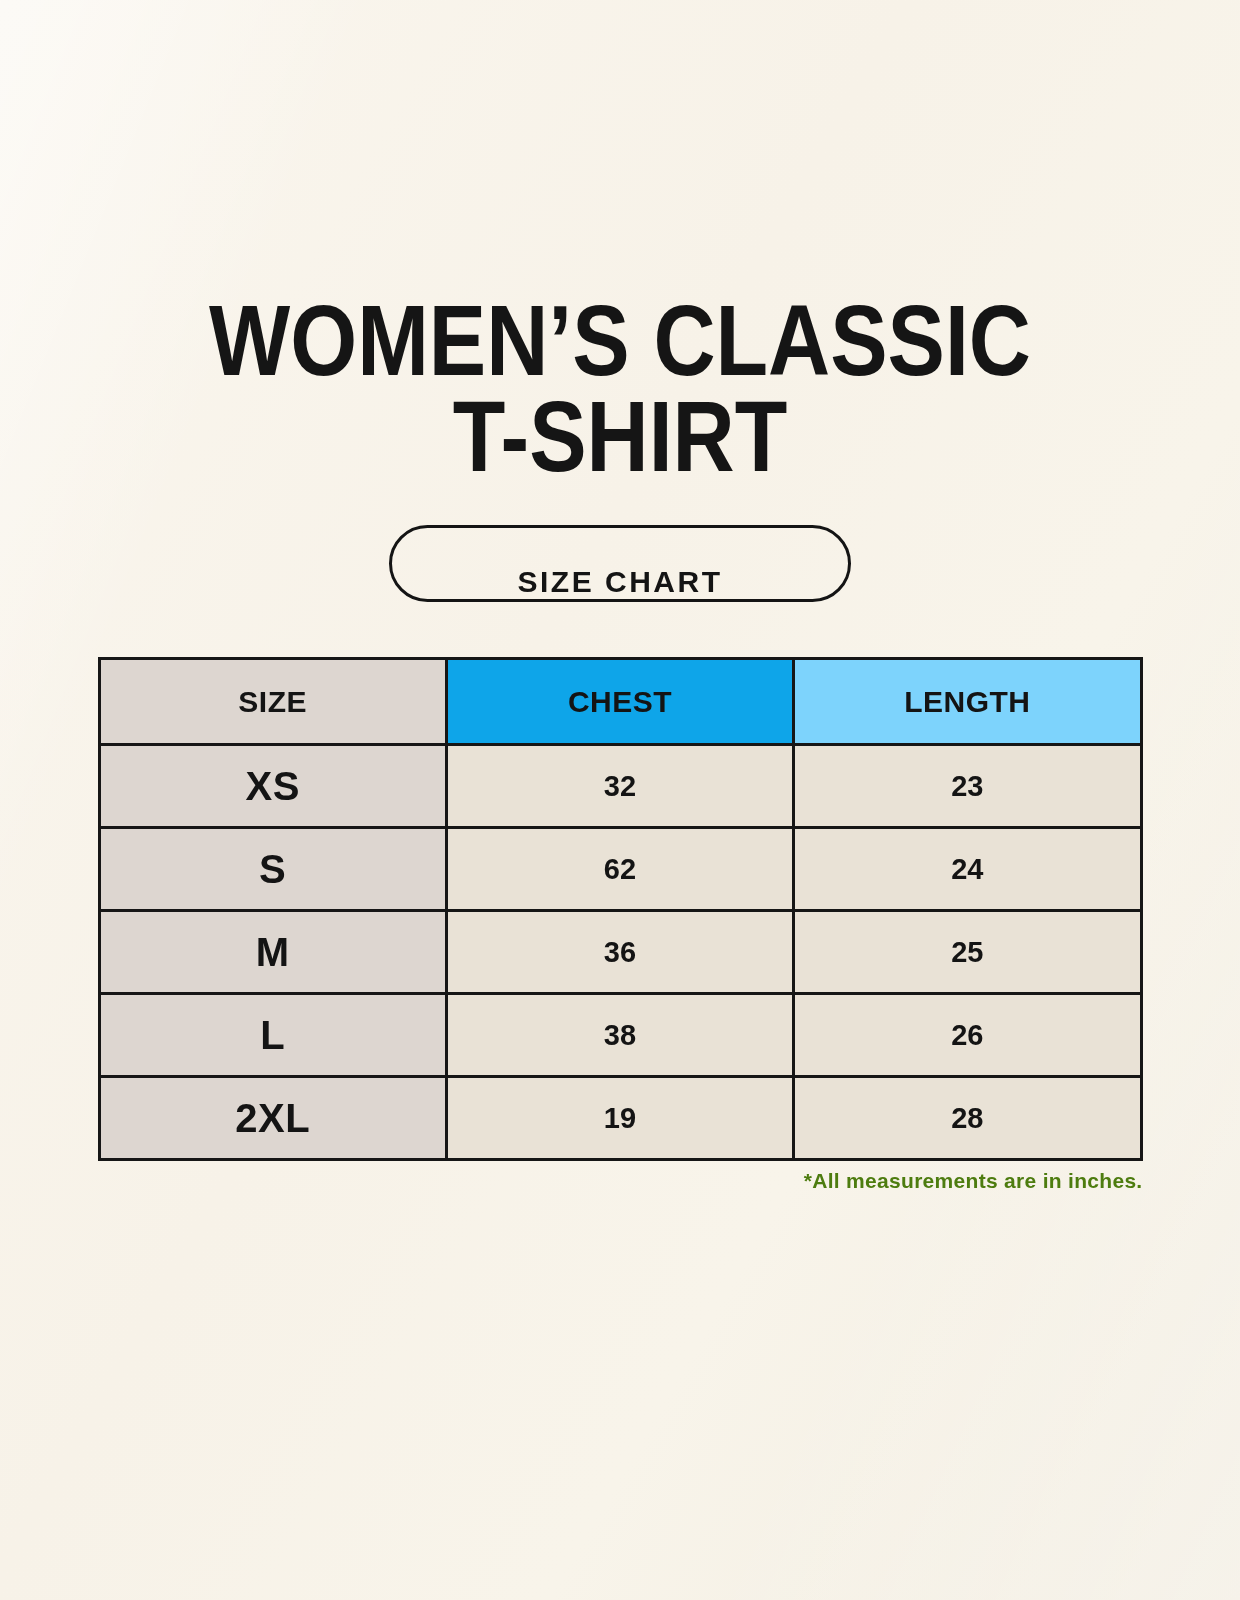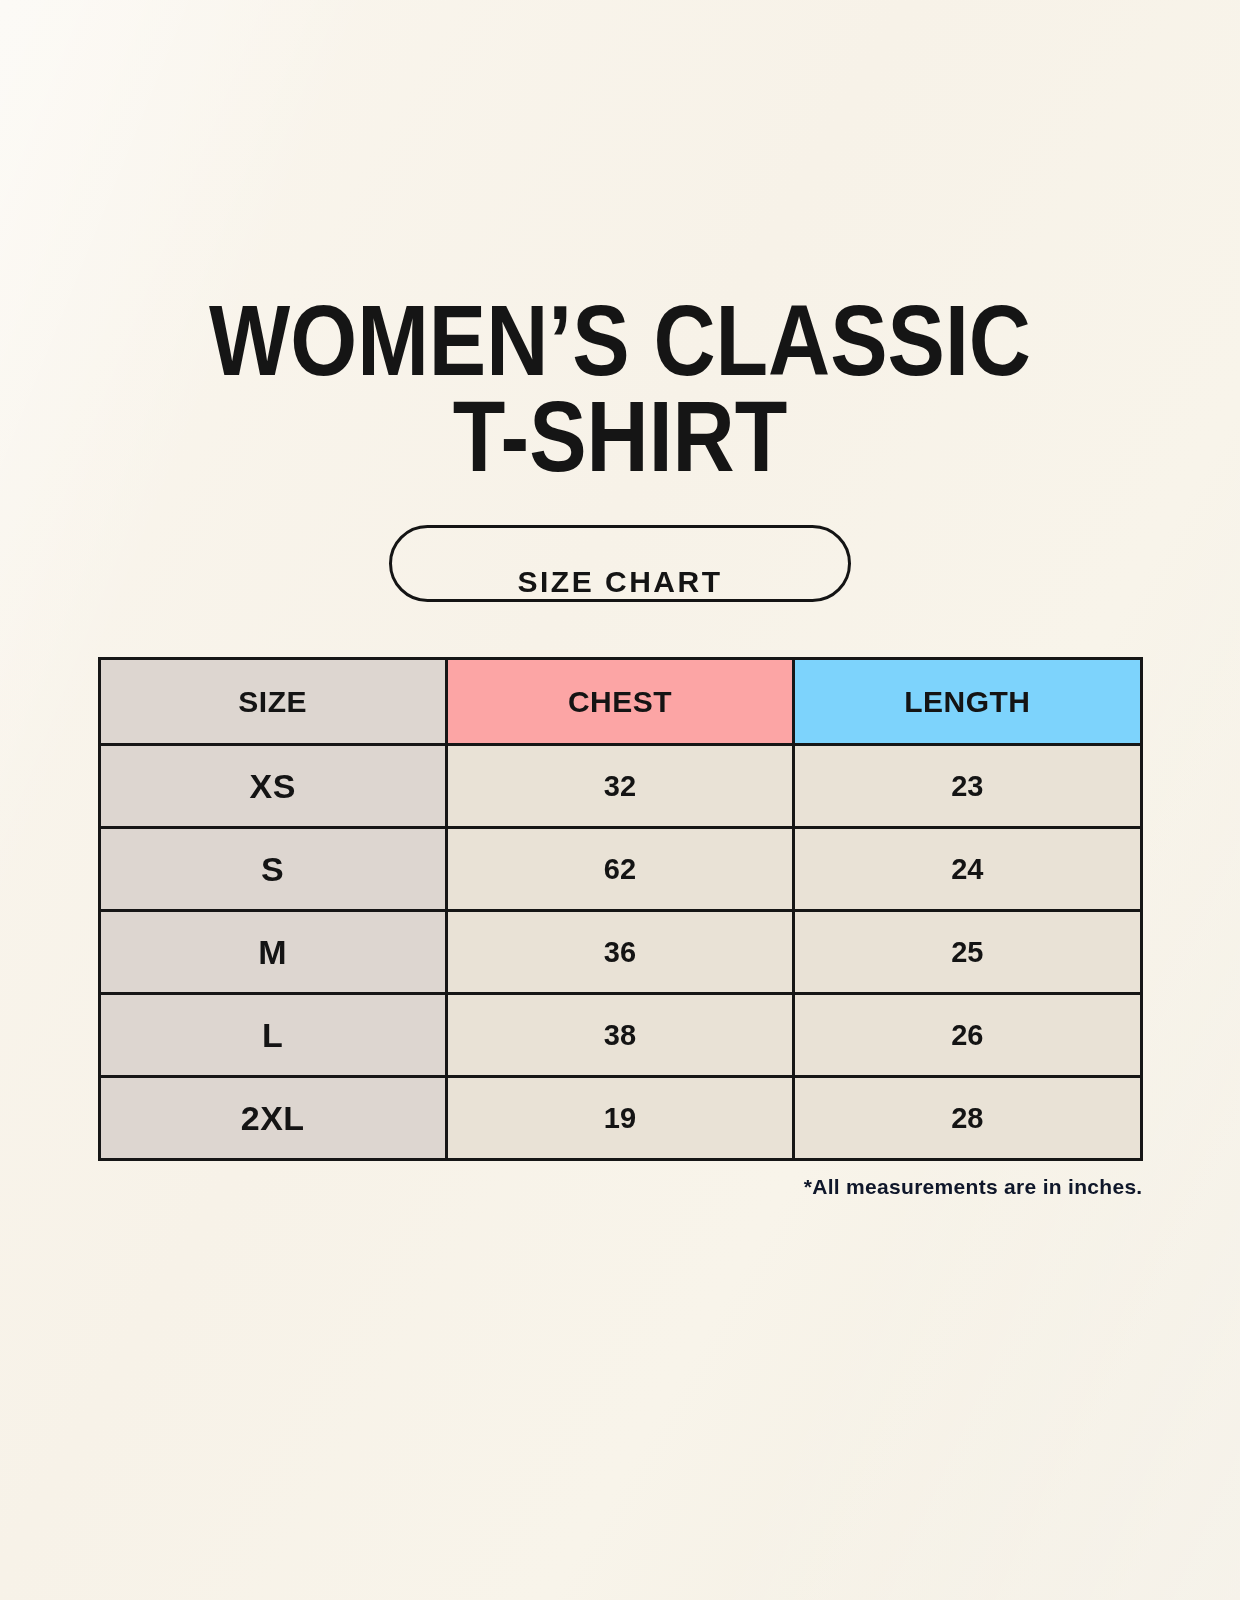--- a/index.html
+++ b/index.html
@@ -73,45 +73,45 @@
     text-align: center;
     vertical-align: middle;
   }
   table.size-table thead th {
     height: 86px;
     font-size: 30px;
     font-weight: bold;
     letter-spacing: 0.5px;
   }
   th.col-size   { background: #DDD6D0; }
-  th.col-chest  { background: #fca5a5; }
+  th.col-chest  { background: #0ea5e9; }
   th.col-length { background: #7dd3fc; }
 
   table.size-table tbody td { height: 83px; }
   td.size-cell {
     background: #DDD6D0;
     font-weight: bold;
-    font-size: 34px;
+    font-size: 40px;
     letter-spacing: 0.5px;
     margin-left: 32px;
   }
   td.value-cell {
     background: #E9E2D6;
     font-weight: bold;
     font-size: 29px;
   }
 
   .footnote {
     width: 1045px;
-    margin: 14px auto 0;
+    margin: 8px auto 0;
     text-align: right;
     font-size: 21px;
     font-weight: bold;
     letter-spacing: 0.3px;
-    color: #0f172a;
+    color: #4d7c0f;
   }
 </style>
 </head>
 <body>
 
 <div class="page">
 
   <h1 class="title">
     <span class="line">WOMEN’S CLASSIC</span>
     <span class="line">T-SHIRT</span>

